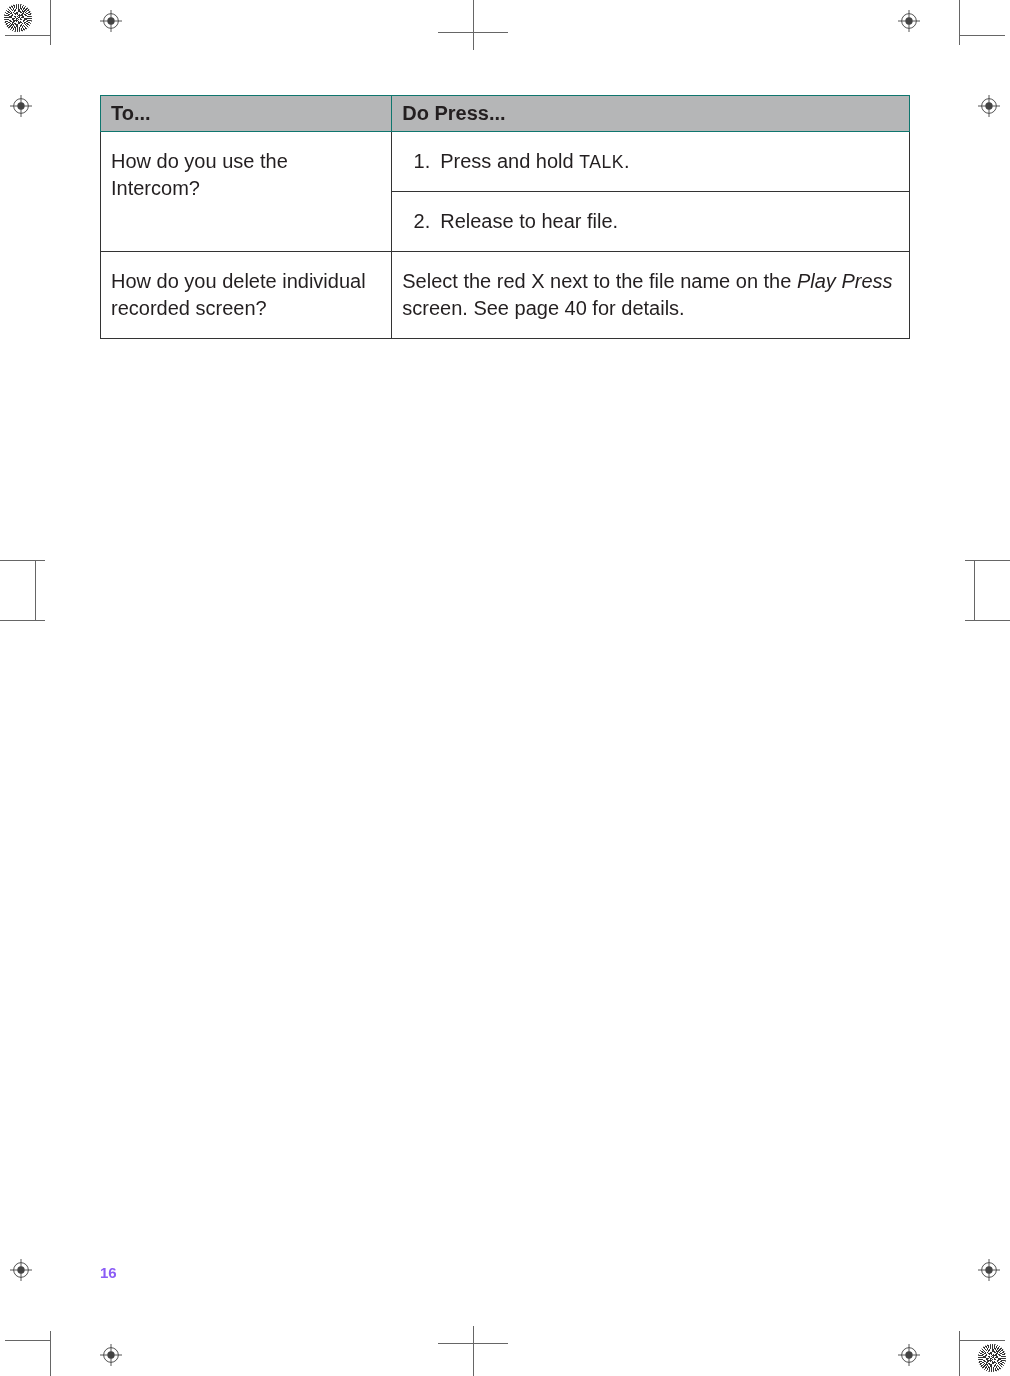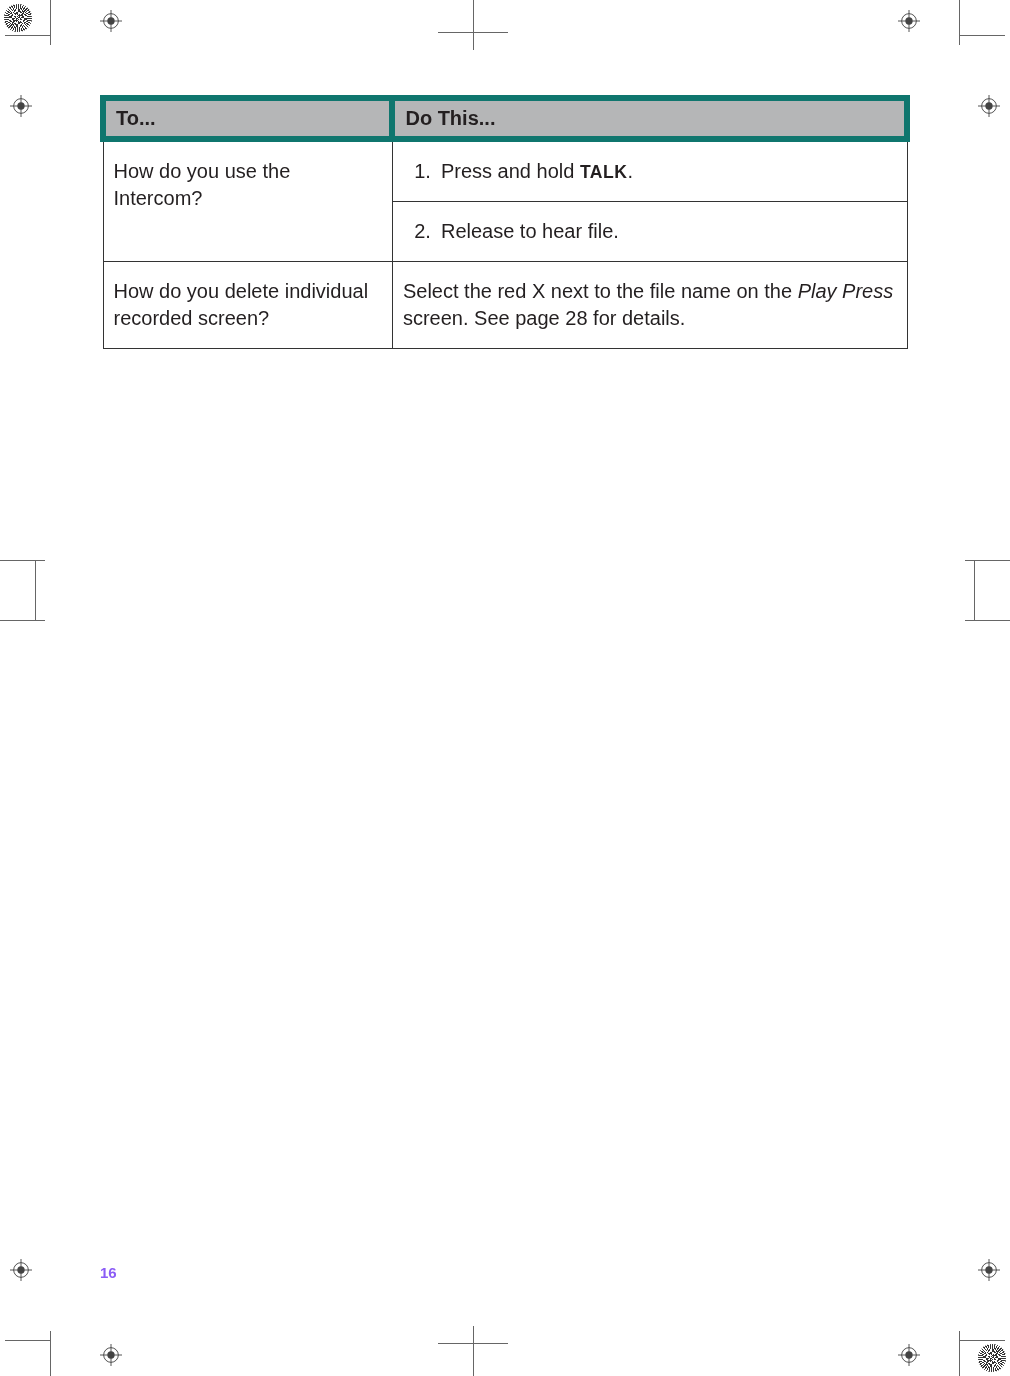--- a/index.html
+++ b/index.html
@@ -69,40 +69,40 @@
       width: 100%;
       border-collapse: collapse;
       font-size: 20px;
       color: #231f20;
     }
     table.instructions th {
       background: #b5b6b7;
       text-align: left;
       font-weight: bold;
       padding: 6px 10px;
-      border: 6px solid #0f766e;
+      border: 1px solid #0f766e;
     }
     table.instructions td {
       border: 1px solid #333;
       padding: 16px 10px;
       vertical-align: top;
       line-height: 1.35;
     }
     .col-to { width: 36%; }
     .col-do { width: 64%; }
     .ord-list {
       display: grid;
       grid-template-columns: 28px 1fr;
       row-gap: 6px;
       column-gap: 10px;
     }
     .ord-num { text-align: right; }
     .smallcaps {
       font-variant: small-caps;
-      font-weight: bold;
+      font-weight: normal;
       letter-spacing: 0.5px;
       font-size: 0.88em;
       margin-top: 47px;
     }
     .italic { font-style: italic; }
     .page-number {
       position: absolute;
       bottom: 95px;
       left: 100px;
       font-size: 15px;
@@ -216,21 +216,21 @@
 
 <div class="page-content">
   <table class="instructions">
     <colgroup>
       <col class="col-to">
       <col class="col-do">
     </colgroup>
     <thead>
       <tr>
         <th>To...</th>
-        <th>Do This...</th>
+        <th>Do Press...</th>
       </tr>
     </thead>
     <tbody>
       <tr>
         <td rowspan="2">How do you use the Intercom?</td>
         <td>
           <div class="ord-list">
             <span class="ord-num">1.</span>
             <span>
               <span>Press and hold </span><span class="smallcaps">TALK</span><span>.</span>
@@ -244,20 +244,20 @@
             <span class="ord-num">2.</span>
             <span>
               <span>Release to hear file.</span>
             </span>
           </div>
         </td>
       </tr>
       <tr>
         <td>How do you delete individual recorded screen?</td>
         <td>
-          <span>Select the red X next to the file name on the </span><span class="italic">Play Press</span><span> screen. See page 28 for details.</span>
+          <span>Select the red X next to the file name on the </span><span class="italic">Play Press</span><span> screen. See page 40 for details.</span>
         </td>
       </tr>
     </tbody>
   </table>
 </div>
 
 <div class="page-number">16</div>
 
 </body></html>

